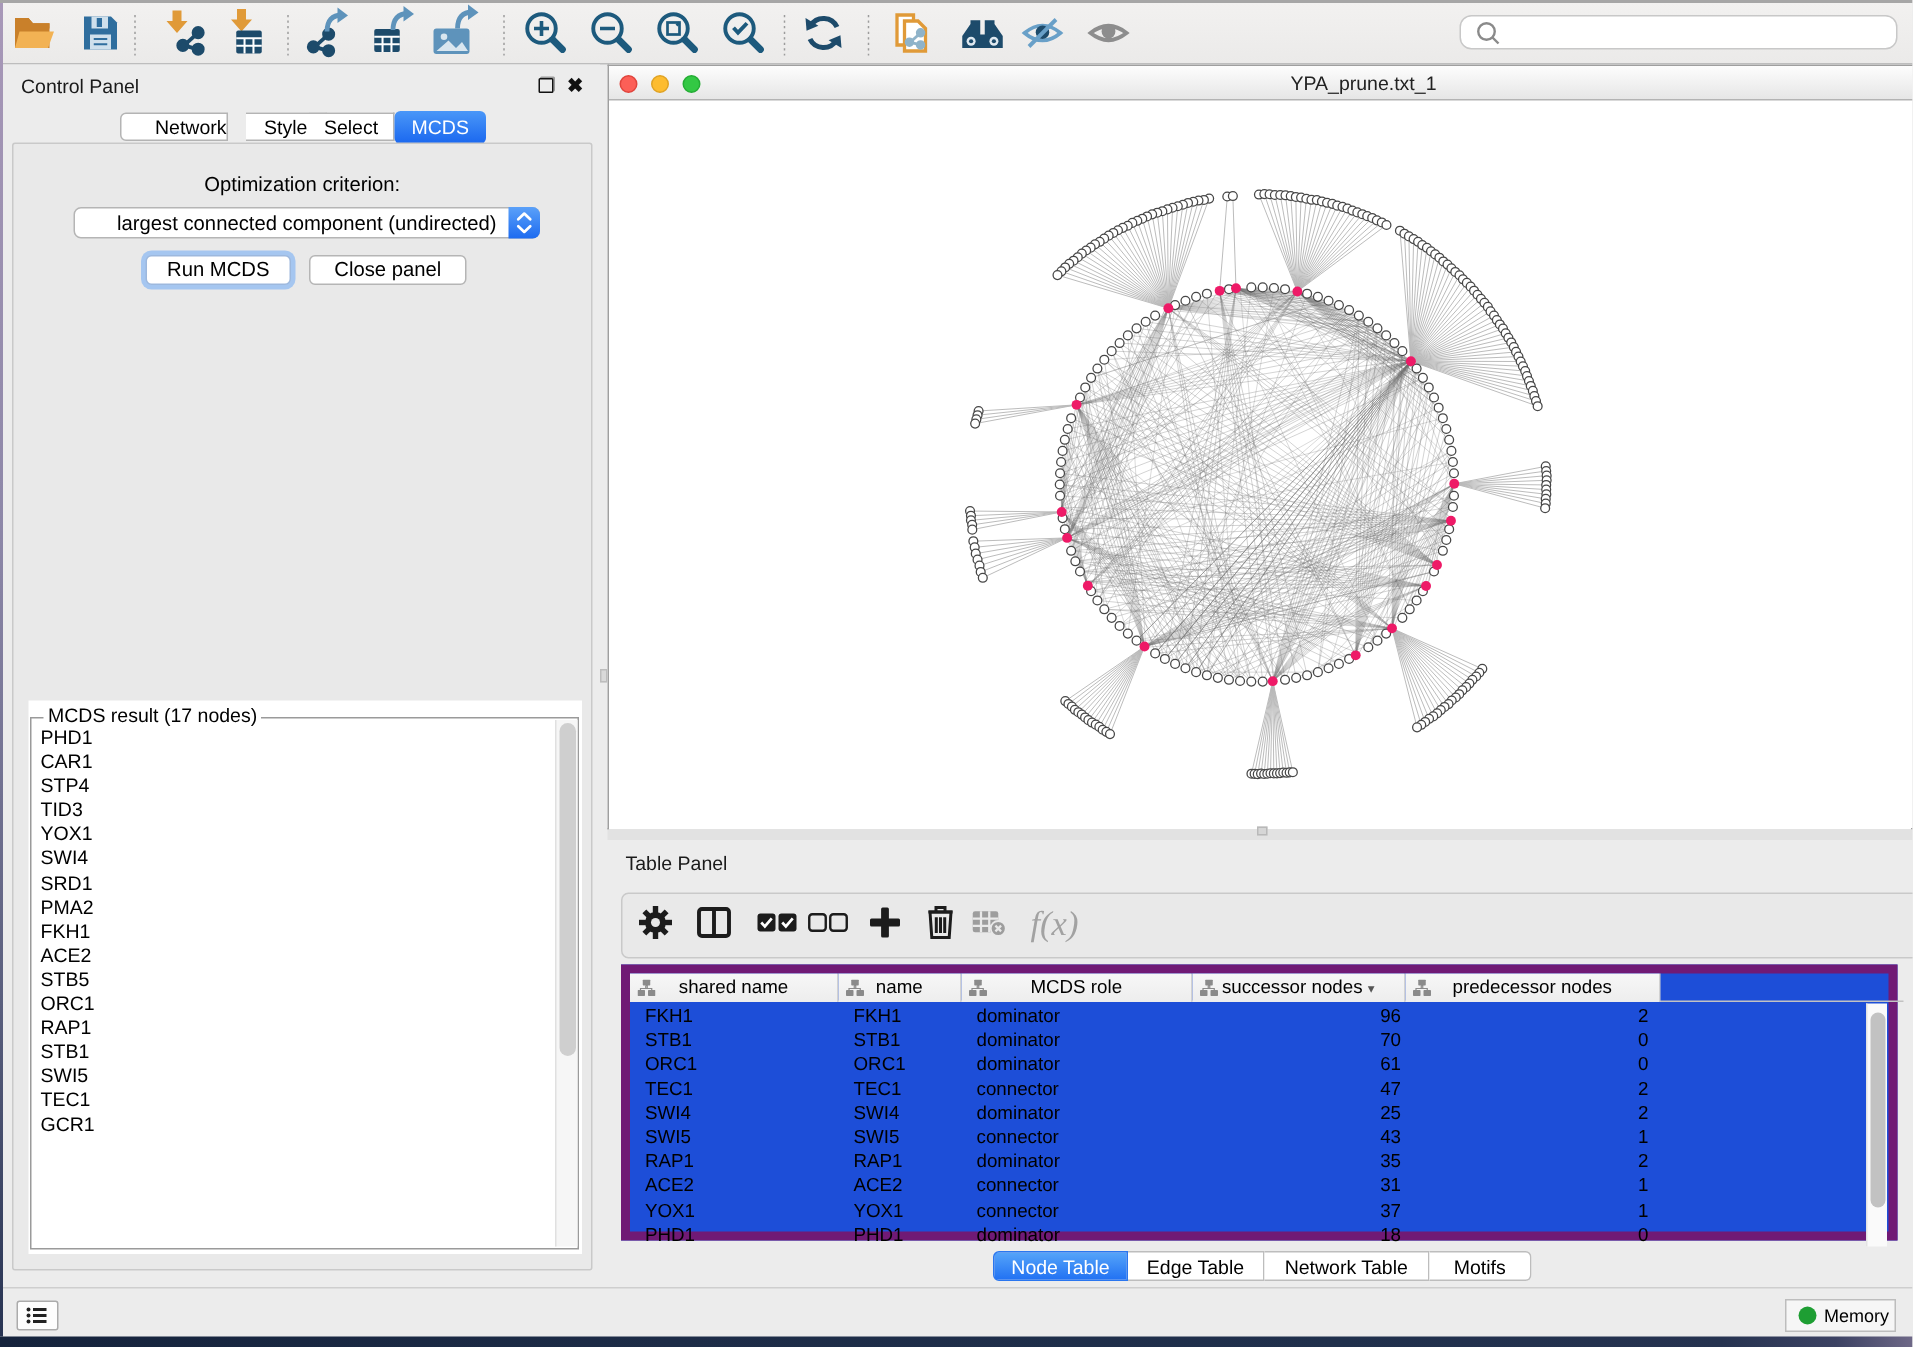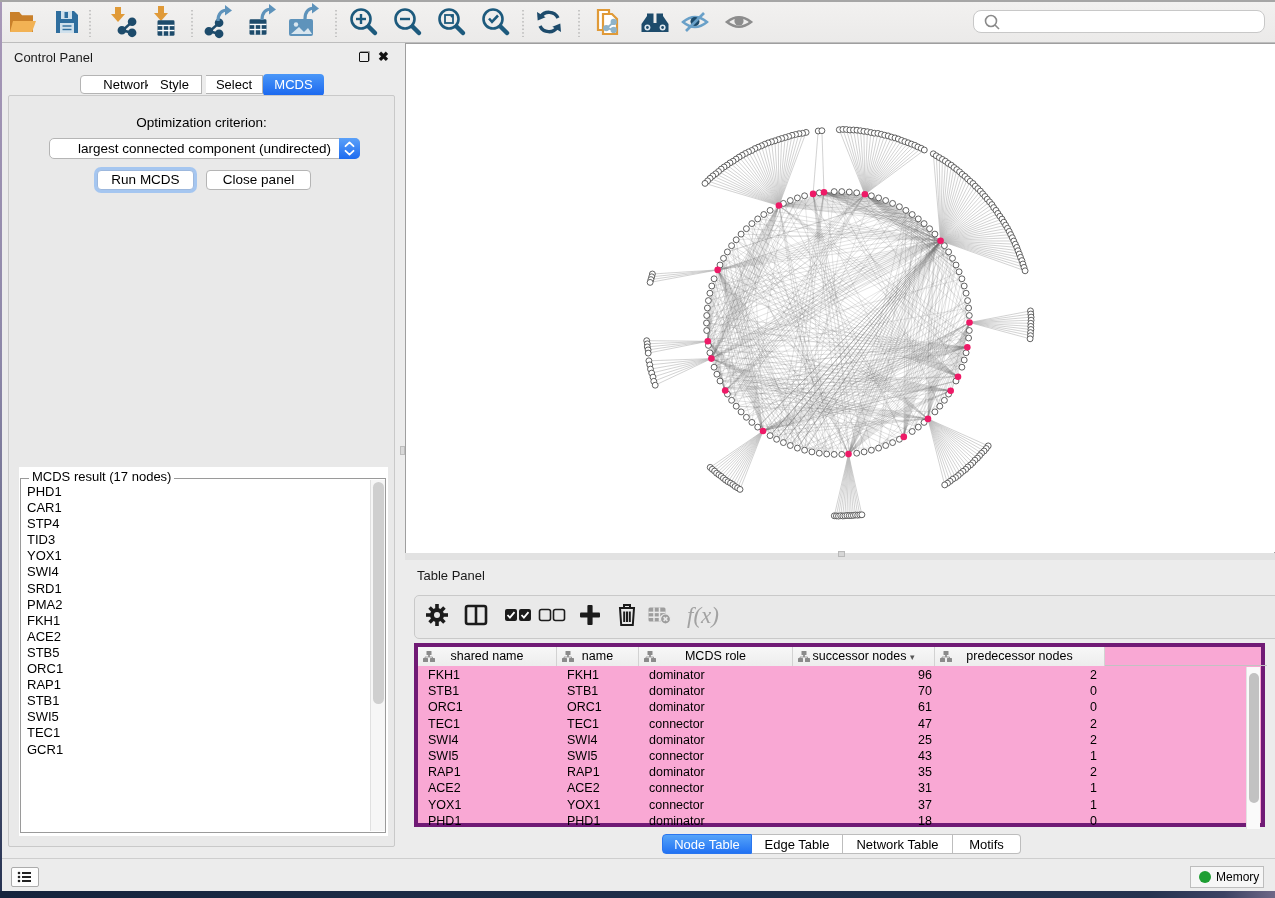--- a/index.html
+++ b/index.html
@@ -44,21 +44,21 @@
 #net-name { position:absolute; left:0; top:4px; width:1006px; text-align:center; font-size:13px; color:#222; }
 #net-canvas { position:absolute; left:0; top:24px; width:868px; height:485px; background:#fff; overflow:hidden; }
 
 
 #hdivider { left:405px; top:553px; width:870px; height:7px; background:#e2e2e2; }
 
 
 #tpanel { left:400px; top:560px; width:875px; height:298px; background:#ececec; }
 #tp-title { position:absolute; left:17px; top:8px; font-size:13px; color:#1a1a1a; }
 #tp-toolbar { position:absolute; left:14px; top:35px; width:882px; height:44px; background:#e9e9e9; border:1px solid #c9c9c9; border-radius:5px; }
-#tbl { position:absolute; left:14px; top:83px; width:851px; height:184px; background:#f9a8d4; border:4px solid #701a75; }
+#tbl { position:absolute; left:14px; top:83px; width:851px; height:184px; background:#1d4ed8; border:6px solid #701a75; }
 #tbl-head { position:absolute; left:0; top:0; width:849px; height:19px; border-bottom:1px solid #c2c2c2; font-size:12.5px; }
 .hcell { position:absolute; top:0; height:19px; border-right:1px solid #d2d2d2; text-align:center; line-height:19px; }
 .hicon { position:absolute; left:5px; top:4px; }
 .trow { position:absolute; left:0; width:1100px; height:16.2px; font-size:12.5px; line-height:16.2px; }
 .c0 { position:absolute; left:10px; } .c1 { position:absolute; left:149px; }
 .c2 { position:absolute; left:231px; } .c3 { position:absolute; width:100px; left:414px; text-align:right; }
 .c4 { position:absolute; width:100px; left:579px; text-align:right; }
 #tbl-scroll { position:absolute; right:1px; top:20px; width:14px; height:162px; background:#fafafa; border-left:1px solid #e3e3e3; }
 #tbl-thumb { position:absolute; left:2px; top:6px; width:10px; height:130px; background:#c2c2c2; border-radius:5px; }
 #tp-tabs { position:absolute; left:262px; top:274px; height:20px; }
@@ -215,21 +215,21 @@
       </svg>
     </div>
   </div>
 
 <div class="abs" id="cpanel">
   <div id="cp-title">Control Panel</div>
   <div class="wicons" style="left:357px; top:9px; width:10px; height:10px; border:1.5px solid #111; border-radius:1px; box-shadow:1px -1px 0 #9a9a9a;"></div>
   <div class="wicons" style="left:376px; font-weight:bold; font-size:13px;">✖</div>
   <div id="cp-tabs">
     <div class="tab first" style="left:0; width:72px;">Network</div>
-    <div class="tab" style="left:68px; width:54px;">Style</div>
+    <div class="tab" style="left:84px; width:54px;">Style</div>
     <div class="tab" style="left:126px; width:57px;">Select</div>
     <div class="tab sel" style="left:183px; width:61px; line-height:22px;">MCDS</div>
   </div>
   <div id="cp-content">
     <div id="combo">largest connected component (undirected)
       <div id="combo-btn"><svg width="21" height="21" viewBox="0 0 21 21">
             <path d="M6.5 8.2 L10.5 4.4 L14.5 8.2" fill="none" stroke="#fff" stroke-width="1.8" stroke-linecap="round" stroke-linejoin="round"></path>
             <path d="M6.5 12.8 L10.5 16.6 L14.5 12.8" fill="none" stroke="#fff" stroke-width="1.8" stroke-linecap="round" stroke-linejoin="round"></path>
           </svg></div>
     </div>
@@ -241,20 +241,26 @@
       <div id="fs-legend">MCDS result (17 nodes)</div>
       <div id="fs-list">PHD1<br>CAR1<br>STP4<br>TID3<br>YOX1<br>SWI4<br>SRD1<br>PMA2<br>FKH1<br>ACE2<br>STB5<br>ORC1<br>RAP1<br>STB1<br>SWI5<br>TEC1<br>GCR1</div>
       <div id="fs-scroll">
           <div id="fs-thumb"></div>
         </div>
     </div>
   </div>
 </div>
 
 <div class="abs" id="netwin">
+  <div id="net-title">
+    <div class="tl" style="left:7px; background:#fc5f57; border:0.5px solid #e0443c;"></div>
+    <div class="tl" style="left:28px; background:#fdbc2f; border:0.5px solid #e0a324;"></div>
+    <div class="tl" style="left:49px; background:#33c844; border:0.5px solid #24ad34;"></div>
+    <div id="net-name">YPA_prune.txt_1</div>
+  </div>
   <div id="net-canvas"><svg width="869" height="485" viewBox="0 0 869 485">
 <g stroke="#8c8c8c" stroke-width="0.65" opacity="0.6">
 <line x1="372.9" y1="137.5" x2="400.1" y2="64.4"></line>
 <line x1="372.9" y1="137.5" x2="396.6" y2="65.3"></line>
 <line x1="372.9" y1="137.5" x2="393.0" y2="65.7"></line>
 <line x1="372.9" y1="137.5" x2="389.5" y2="66.5"></line>
 <line x1="372.9" y1="137.5" x2="386.0" y2="67.3"></line>
 <line x1="372.9" y1="137.5" x2="382.6" y2="68.5"></line>
 <line x1="372.9" y1="137.5" x2="379.2" y2="69.5"></line>
 <line x1="372.9" y1="137.5" x2="375.7" y2="70.5"></line>

